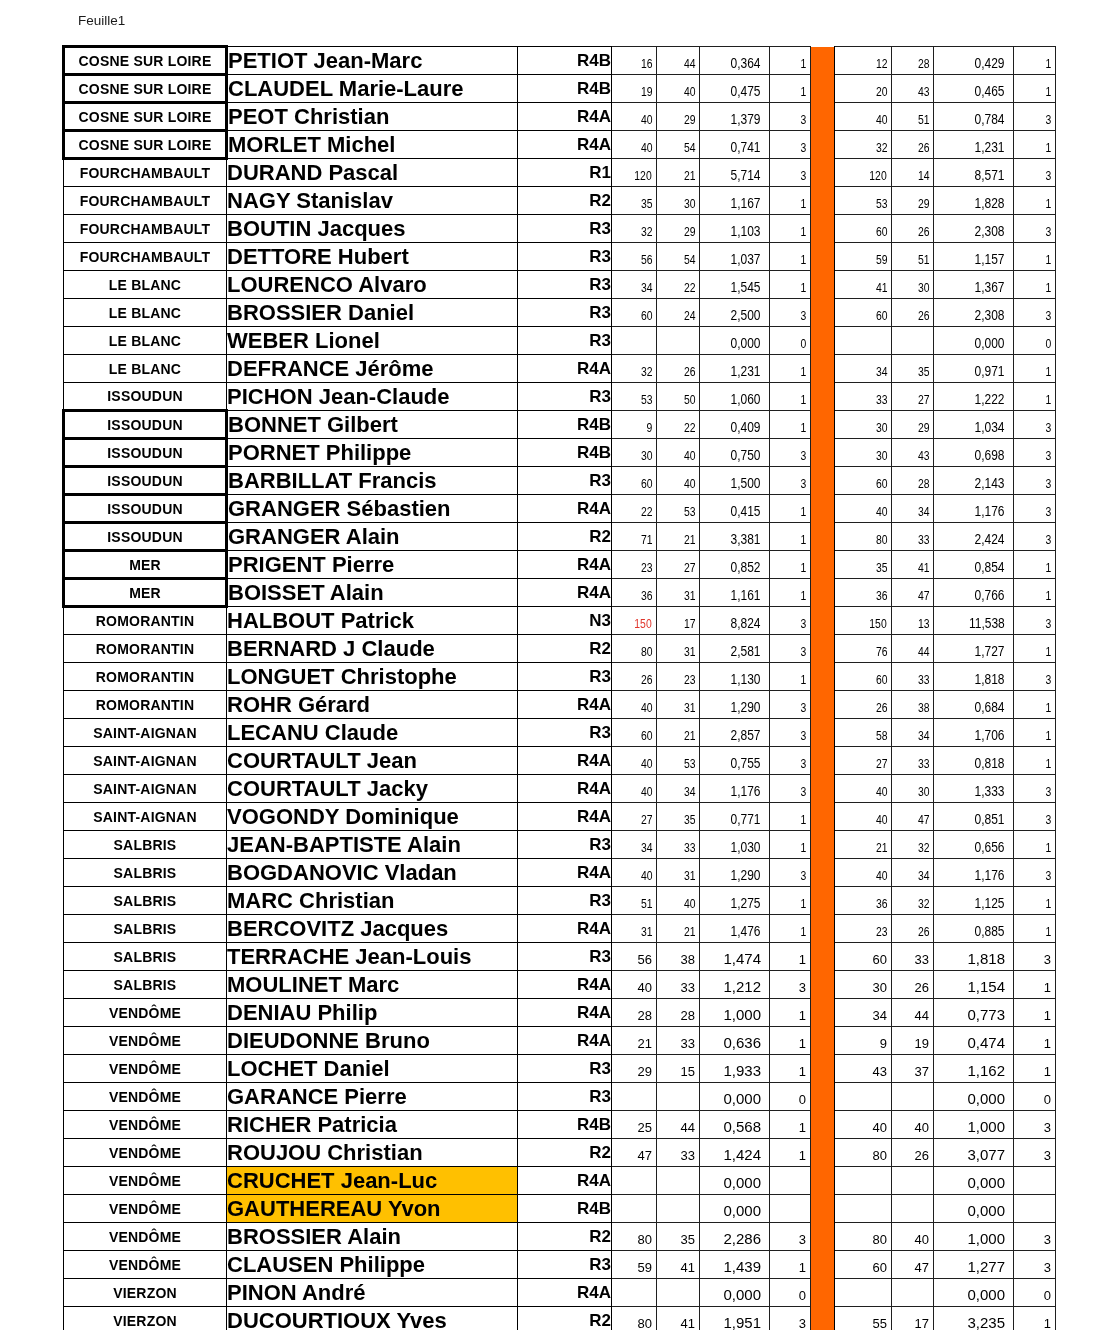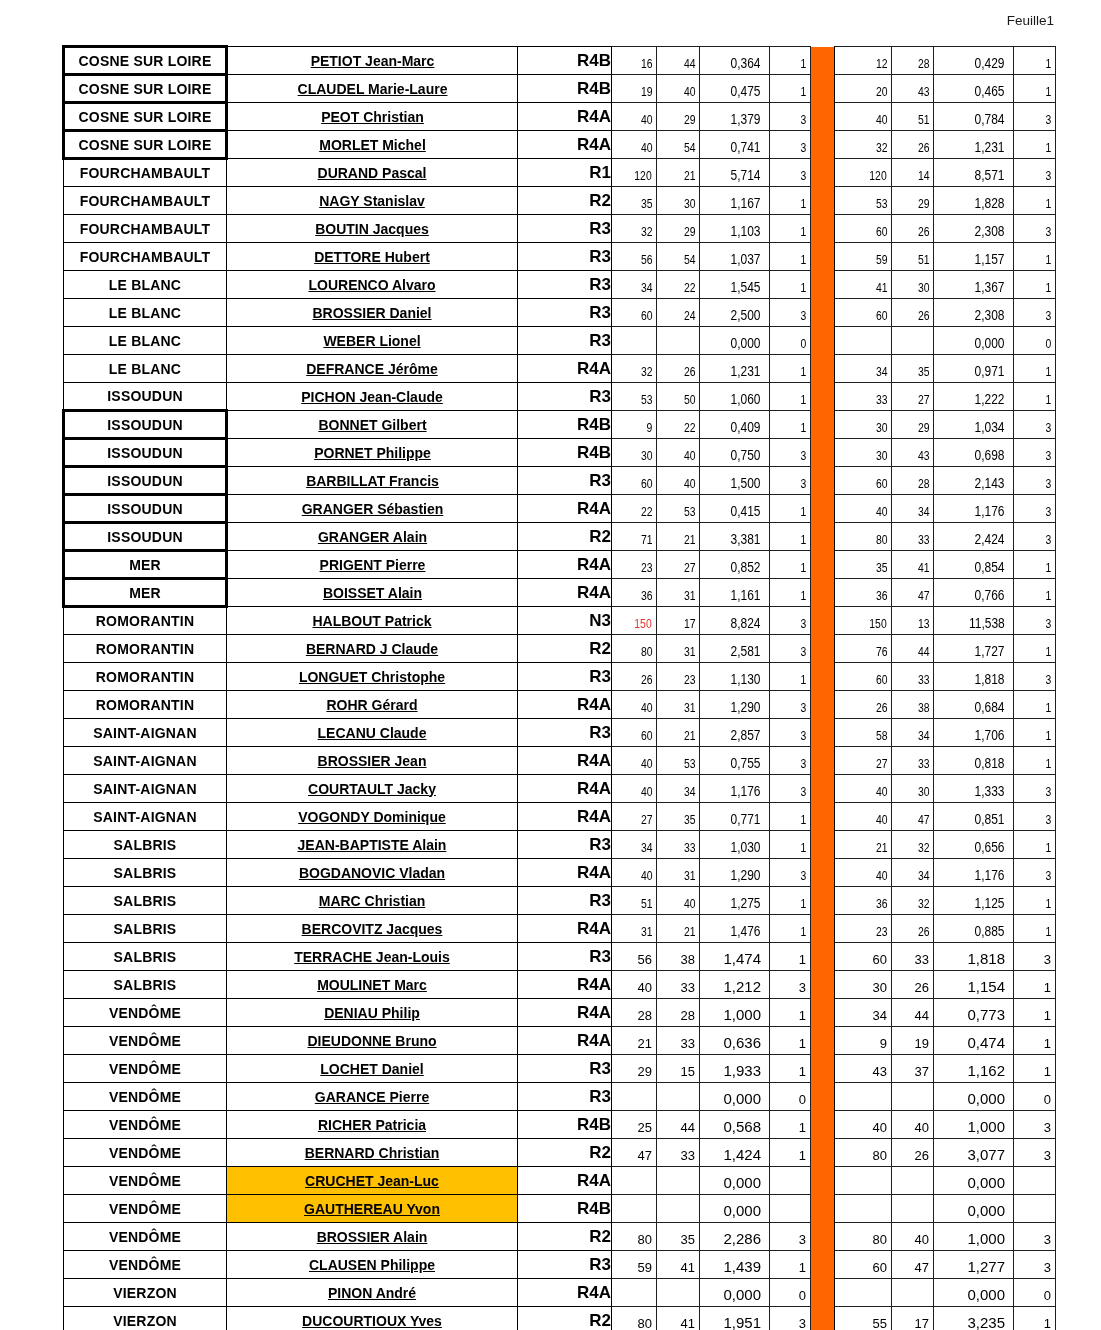--- a/index.html
+++ b/index.html
@@ -4,36 +4,36 @@
 <style>
   html,body{margin:0;padding:0;}
   body{
     width:1101px;height:1330px;
     background:#ffffff;
     font-family:"Liberation Sans", sans-serif;
     position:relative;
     color:#000;
   }
   .title{
-    position:absolute;top:13px;left:62px;width:992px;
-    text-align:right;font-size:13.5px;color:#1a1a1a;
+    position:absolute;top:13px;left:78px;width:992px;
+    text-align:left;font-size:13.5px;color:#1a1a1a;
   }
   table.sheet{
     position:absolute;left:62px;top:45px;width:992px;
     border-collapse:collapse;table-layout:fixed;
   }
   td{height:24px;padding:0;overflow:hidden;white-space:nowrap;vertical-align:middle;}
   td.club{
     border:1px solid #000;text-align:center;
     font-weight:bold;font-size:14px;letter-spacing:.2px;
   }
   tr.thick td.club{border-width:3px;}
   td.name{
-    border:1px solid #000;text-align:center;
-    font-weight:bold;font-size:14px;text-decoration:underline;
+    border:1px solid #000;
+    font-weight:bold;font-size:22px;
   }
   td.name.hl{background:var(--hl,#FFC000);}
   td.rank{
     border:1px solid #000;text-align:right;
     font-weight:bold;font-size:17px;
   }
   td.num,td.ratio{
     border:1px solid var(--grid,#1f1f1f);
     text-align:right;vertical-align:bottom;
     font-size:13px;padding:0 4px 3px 0;
@@ -415,21 +415,21 @@
         <td class="ratio"><span>2,857</span></td>
         <td class="num"><span>3</span></td>
         <td class="div"></td>
         <td class="num"><span>58</span></td>
         <td class="num"><span>34</span></td>
         <td class="ratio"><span>1,706</span></td>
         <td class="num"><span>1</span></td>
       </tr>
       <tr class="cond">
         <td class="club"><span>SAINT-AIGNAN</span></td>
-        <td class="name"><span>BROSSIER Jean</span></td>
+        <td class="name"><span>COURTAULT Jean</span></td>
         <td class="rank"><span>R4A</span></td>
         <td class="num"><span>40</span></td>
         <td class="num"><span>53</span></td>
         <td class="ratio"><span>0,755</span></td>
         <td class="num"><span>3</span></td>
         <td class="div"></td>
         <td class="num"><span>27</span></td>
         <td class="num"><span>33</span></td>
         <td class="ratio"><span>0,818</span></td>
         <td class="num"><span>1</span></td>
@@ -611,21 +611,21 @@
         <td class="ratio"><span>0,568</span></td>
         <td class="num"><span>1</span></td>
         <td class="div"></td>
         <td class="num"><span>40</span></td>
         <td class="num"><span>40</span></td>
         <td class="ratio"><span>1,000</span></td>
         <td class="num"><span>3</span></td>
       </tr>
       <tr>
         <td class="club"><span>VENDÔME</span></td>
-        <td class="name"><span>BERNARD Christian</span></td>
+        <td class="name"><span>ROUJOU Christian</span></td>
         <td class="rank"><span>R2</span></td>
         <td class="num"><span>47</span></td>
         <td class="num"><span>33</span></td>
         <td class="ratio"><span>1,424</span></td>
         <td class="num"><span>1</span></td>
         <td class="div"></td>
         <td class="num"><span>80</span></td>
         <td class="num"><span>26</span></td>
         <td class="ratio"><span>3,077</span></td>
         <td class="num"><span>3</span></td>

